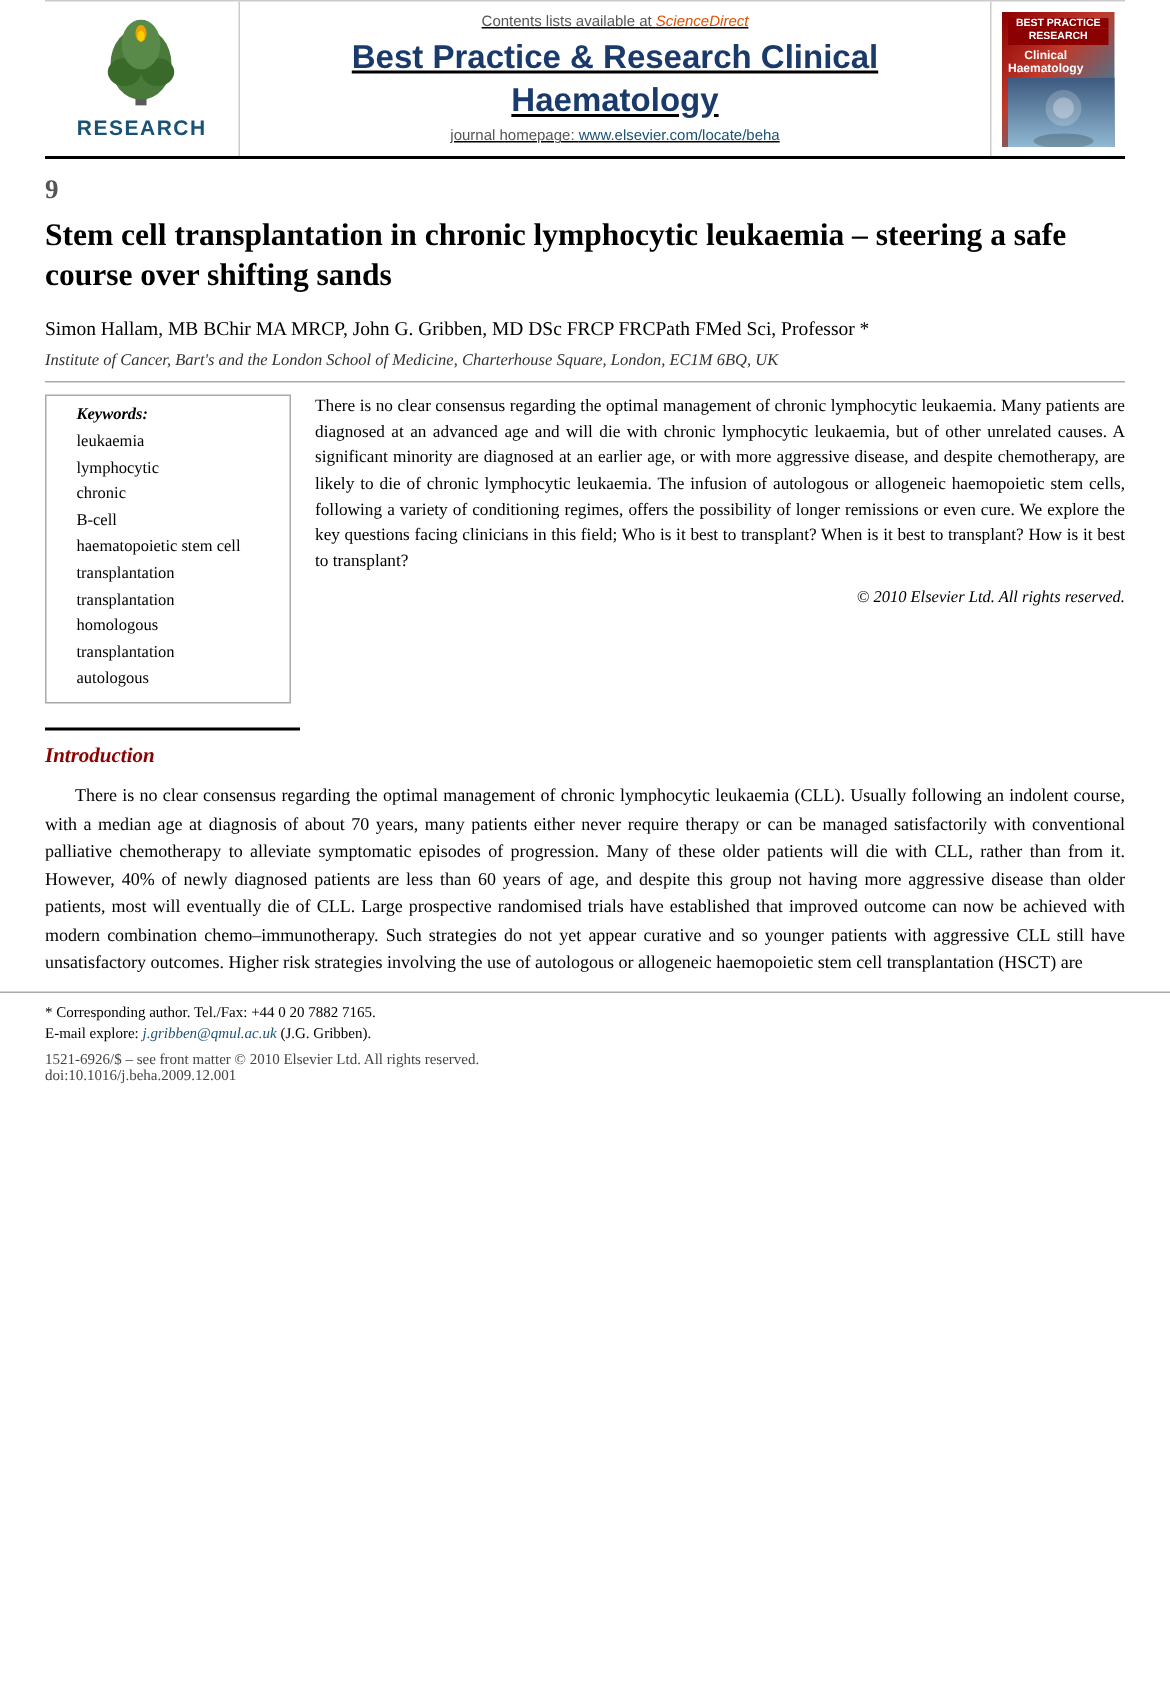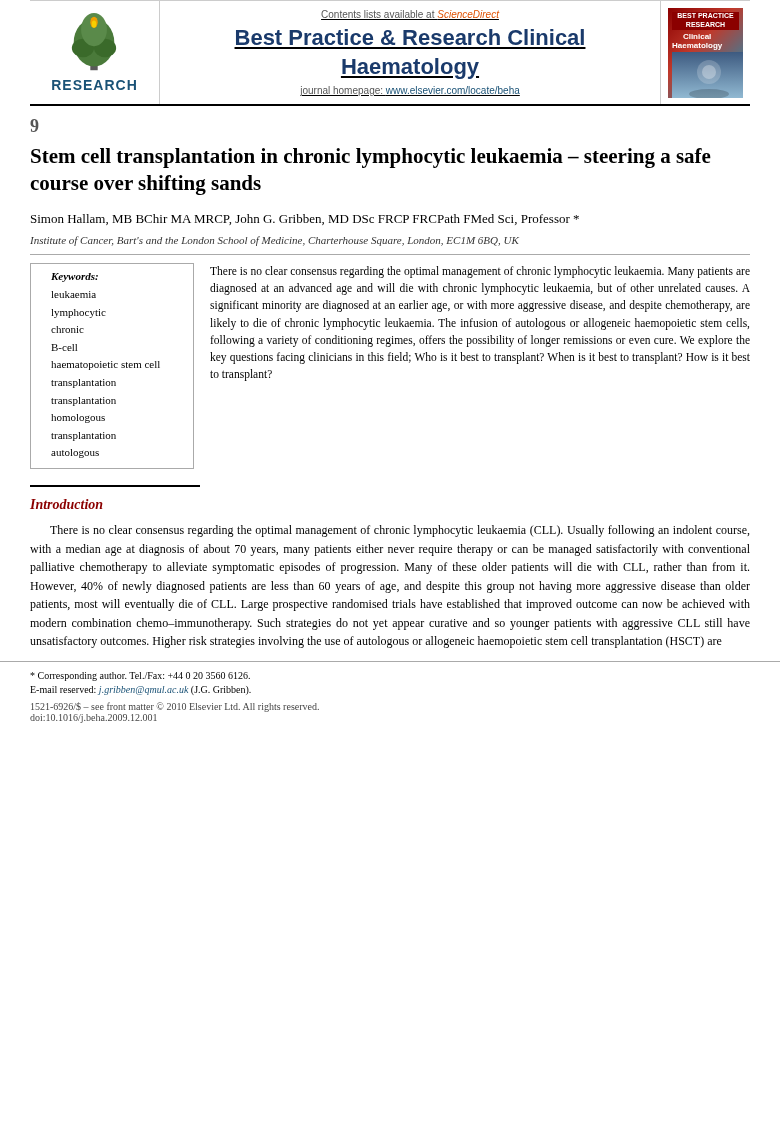--- a/index.html
+++ b/index.html
@@ -349,34 +349,35 @@
           <div>B-cell</div>
           <div>haematopoietic stem cell<br>transplantation</div>
           <div>transplantation</div>
           <div>homologous<br>transplantation</div>
           <div>autologous</div>
         </div>
       </div>
 
       <div class="abstract-text">
         <span>There is no clear consensus regarding the optimal management of chronic lymphocytic leukaemia. Many patients are diagnosed at an advanced age and will die with chronic lymphocytic leukaemia, but of other unrelated causes. A significant minority are diagnosed at an earlier age, or with more aggressive disease, and despite chemotherapy, are likely to die of chronic lymphocytic leukaemia. The infusion of autologous or allogeneic haemopoietic stem cells, following a variety of conditioning regimes, offers the possibility of longer remissions or even cure. We explore the key questions facing clinicians in this field; Who is it best to transplant? When is it best to transplant? How is it best to transplant?</span>
+        <div class="copyright-line">© 2010 Elsevier Ltd. All rights reserved.</div>
       </div>
     </div>
 
     <hr class="section-divider">
 
     <div class="section-title">Introduction</div>
     <div class="body-text">There is no clear consensus regarding the optimal management of chronic lymphocytic leukaemia (CLL). Usually following an indolent course, with a median age at diagnosis of about 70 years, many patients either never require therapy or can be managed satisfactorily with conventional palliative chemotherapy to alleviate symptomatic episodes of progression. Many of these older patients will die with CLL, rather than from it. However, 40% of newly diagnosed patients are less than 60 years of age, and despite this group not having more aggressive disease than older patients, most will eventually die of CLL. Large prospective randomised trials have established that improved outcome can now be achieved with modern combination chemo–immunotherapy. Such strategies do not yet appear curative and so younger patients with aggressive CLL still have unsatisfactory outcomes. Higher risk strategies involving the use of autologous or allogeneic haemopoietic stem cell transplantation (HSCT) are</div>
 
   </div>
 
   <div class="footer-section">
     <div class="footnote">
-      <span>* Corresponding author. Tel./Fax: +44 0 20 3560 6126.</span>
+      <span>* Corresponding author. Tel./Fax: +44 0 20 7882 7165.</span>
     </div>
     <div class="footnote">
-      <span>E-mail reserved: </span><span class="footnote-email">j.gribben@qmul.ac.uk</span><span> (J.G. Gribben).</span>
+      <span>E-mail explore: </span><span class="footnote-email">j.gribben@qmul.ac.uk</span><span> (J.G. Gribben).</span>
     </div>
     <div class="issn-line">1521-6926/$ – see front matter © 2010 Elsevier Ltd. All rights reserved.</div>
     <div class="doi-line">doi:10.1016/j.beha.2009.12.001</div>
   </div>
 
 </div>
 
 </body></html>

